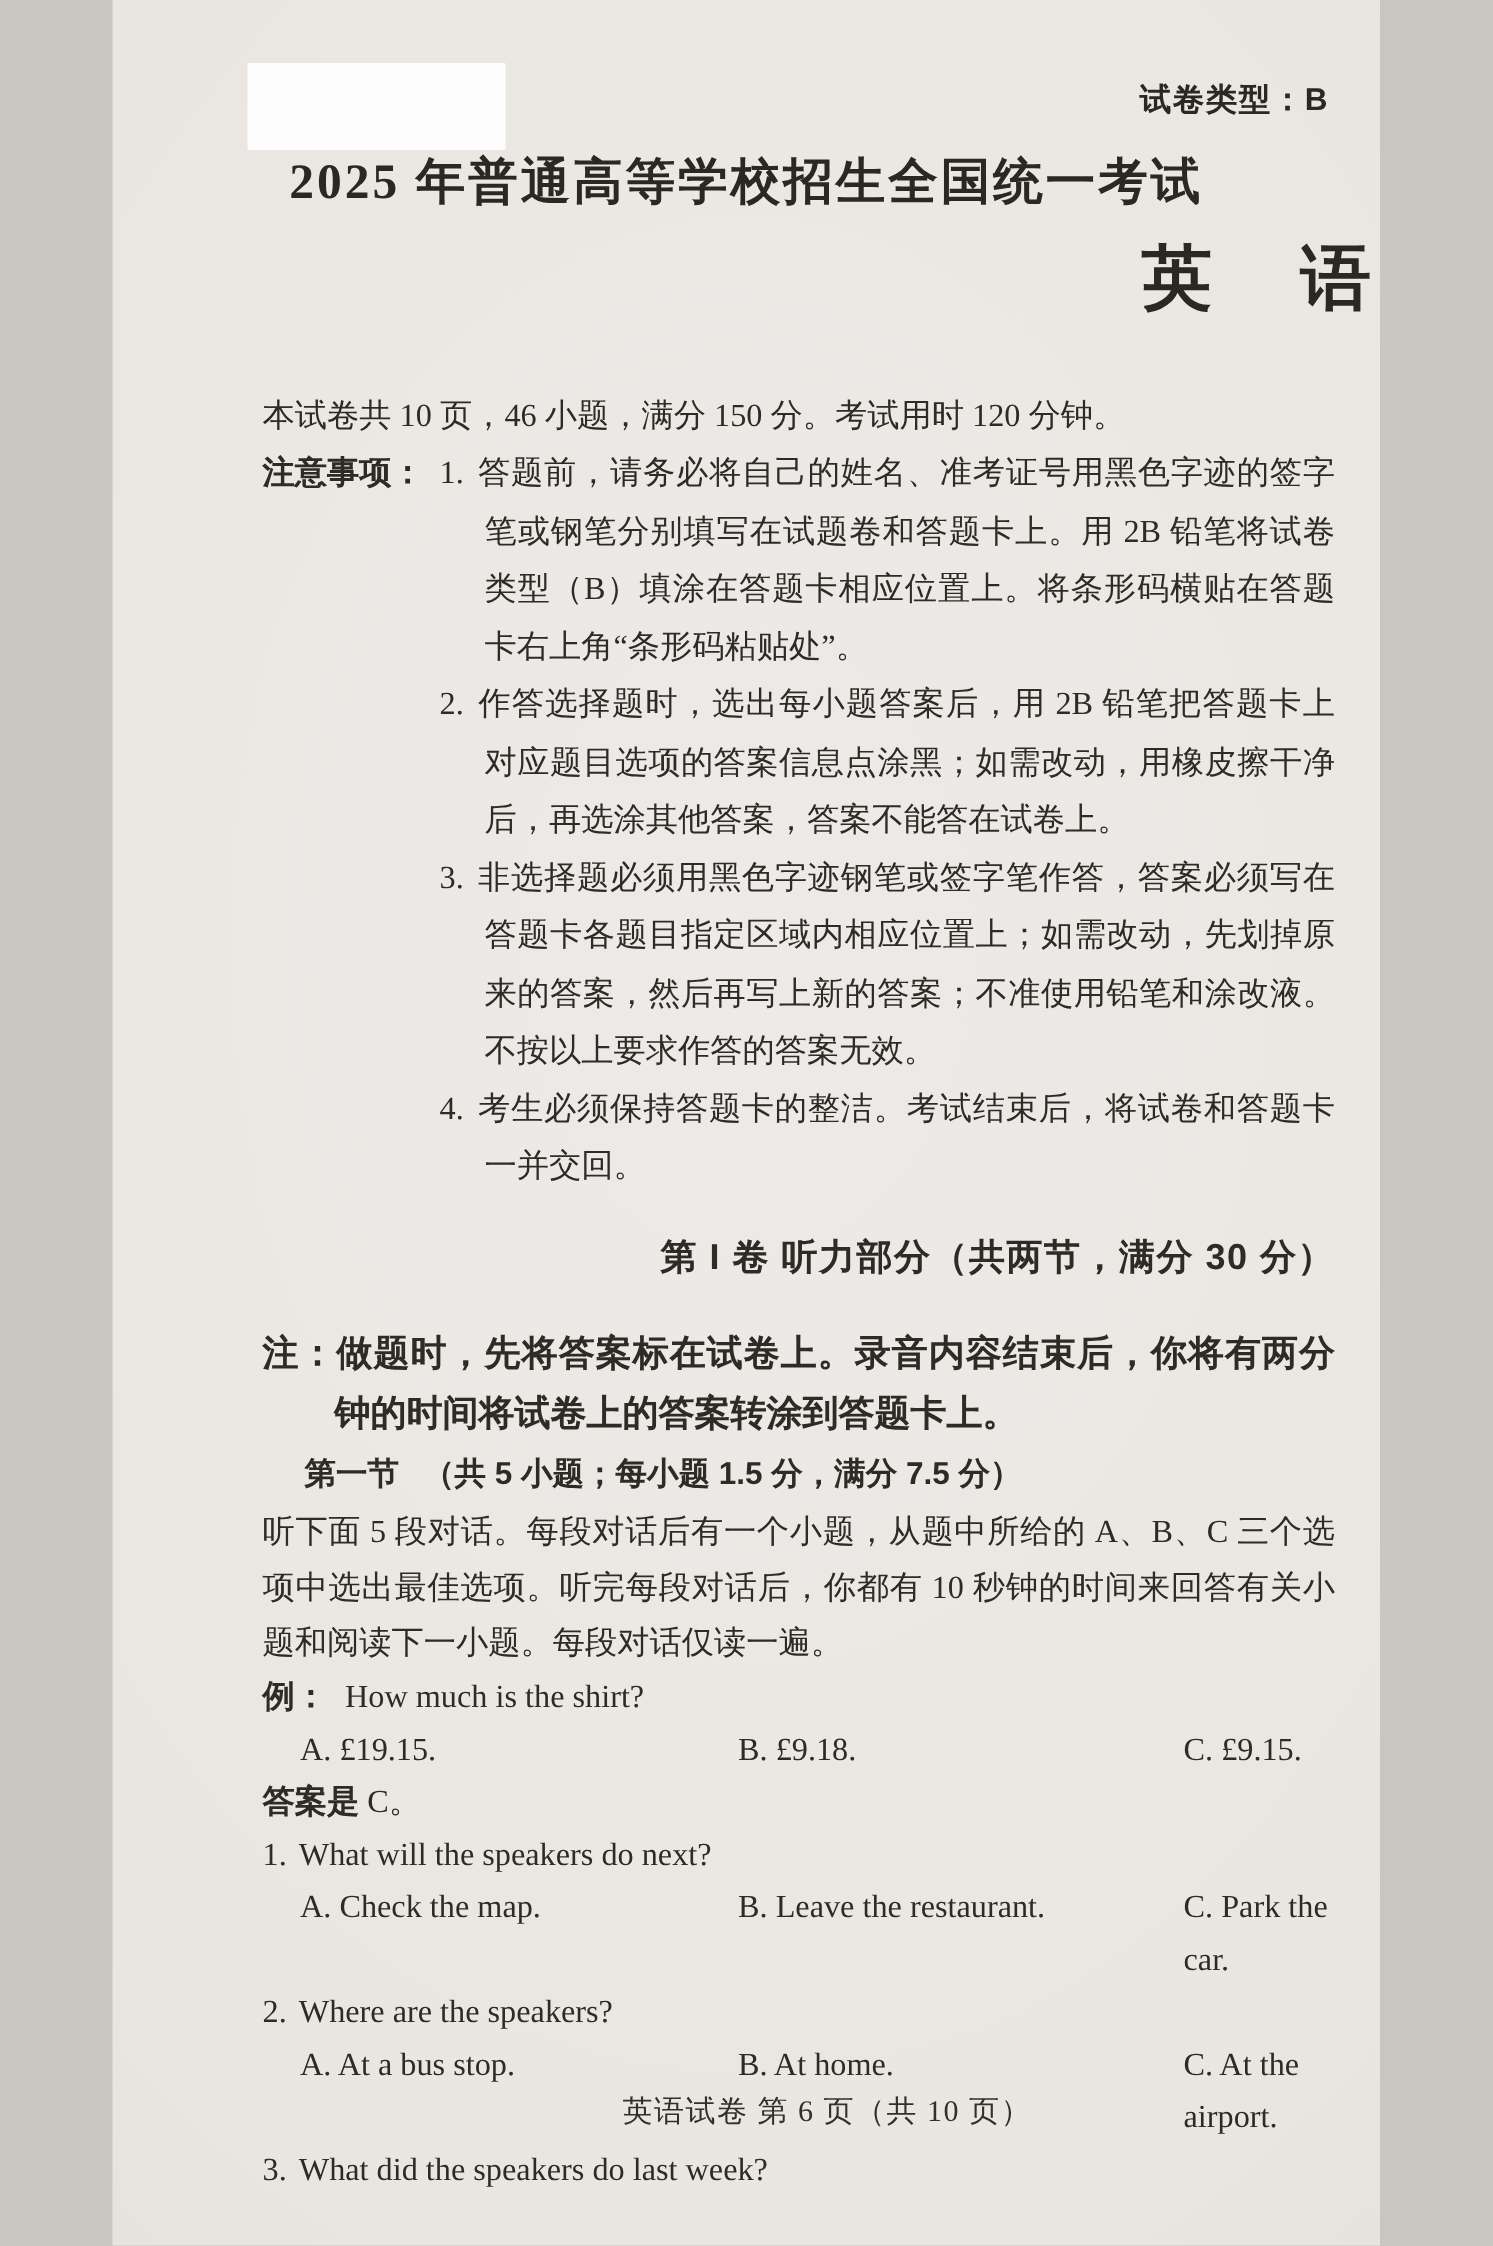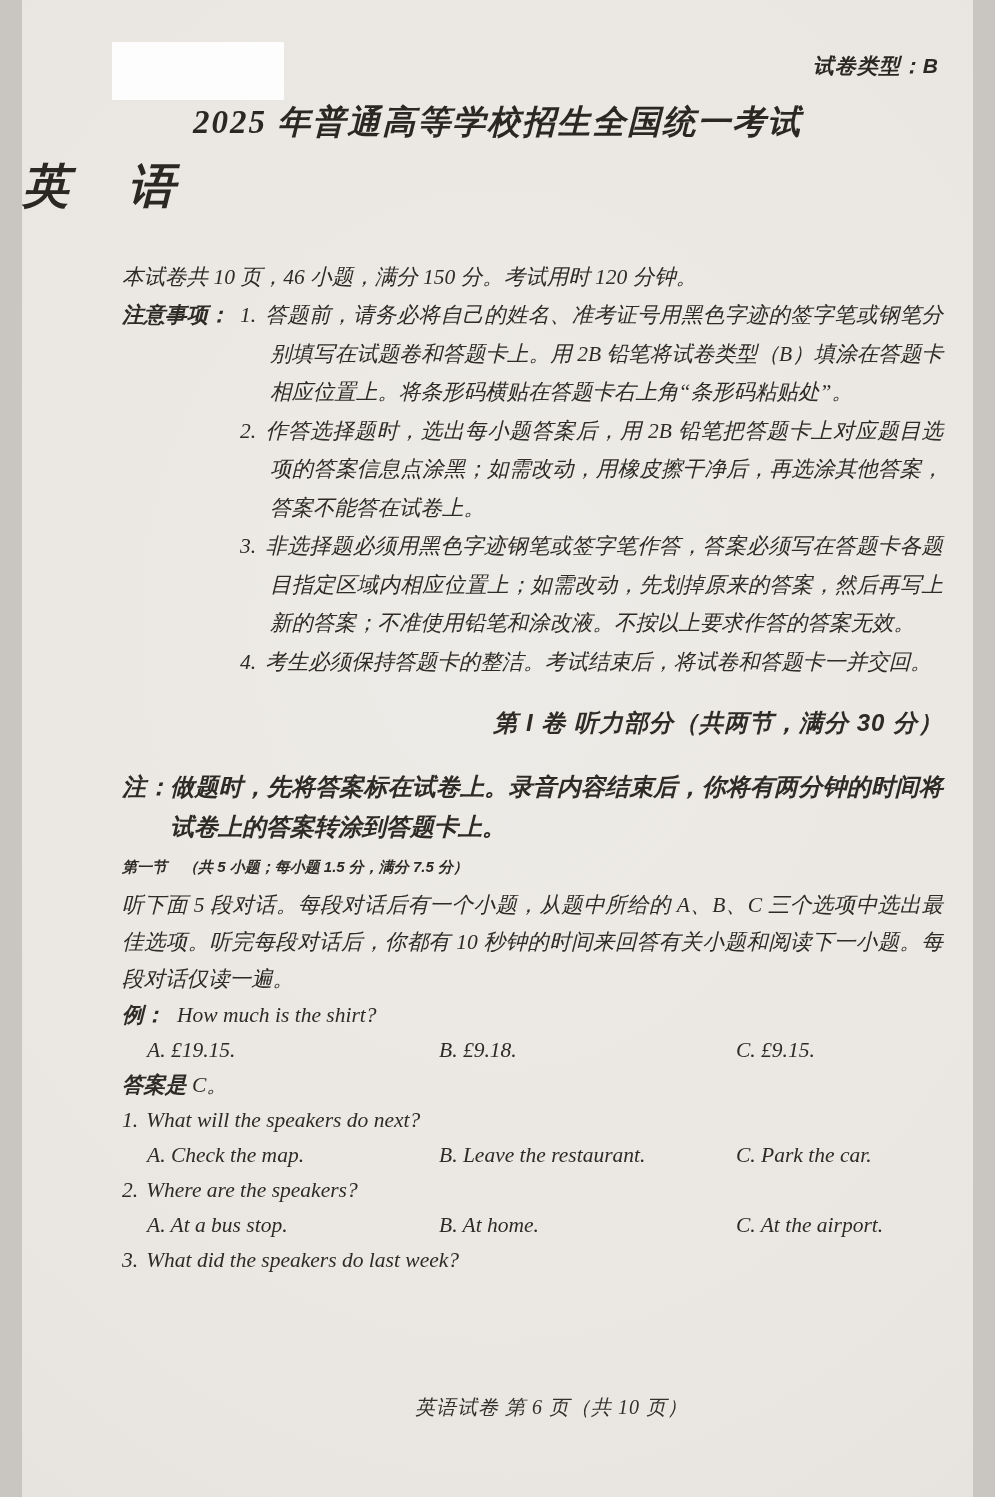--- a/index.html
+++ b/index.html
@@ -1,64 +1,63 @@
 <!DOCTYPE html>
 <html><head>
 <meta charset="utf-8">
 <style>
   html,body{margin:0;padding:0;}
   body{background:#c9c6c1;}
   .page{
     position:relative;
-    width:951px;height:1497px;
+    width:845px;height:1497px;
     margin:0 auto;
     background:
       radial-gradient(ellipse 140% 110% at 50% 42%, #edebe7 0%, #e9e6e2 55%, #dfdcd7 88%, #d6d3ce 100%);
     color:#2e2b27;
     font-family:"Liberation Serif","DejaVu Serif",serif;
     overflow:hidden;
-    font-style:italic;
   }
   .hei{font-family:"Liberation Sans","DejaVu Sans",sans-serif;font-weight:700;}
   .redaction{
     position:absolute;left:90px;top:42px;width:172px;height:58px;
     background:#fdfdfd;border-radius:1px;
   }
   .paper-type{
     position:absolute;top:52px;right:34px;
     font-size:21px;letter-spacing:1px;color:#2b2824;
   }
   .title1{
     margin:0;padding-top:100px;text-align:center;
     font-size:33px;font-weight:700;letter-spacing:2px;line-height:44px;color:#2b2824;
   }
   .title2{
-    margin:12px 0 0;text-align:left;
-    font-size:47px;font-weight:700;letter-spacing:6px;line-height:60px;color:#2b2824;
+    margin:12px 0 0;text-align:right;
+    font-size:47px;font-weight:700;letter-spacing:6px;line-height:60px;color:#2b2824;padding-left:40px;
   }
   .content{
     margin:42px 30px 0 100px;
     font-size:21.5px;
   }
   .info{margin:0;line-height:38px;}
   .notice{display:flex;line-height:38.5px;}
   .notice-label{flex:0 0 118px;font-size:21.5px;}
   .notice-items{flex:1;}
   .notice-item{padding-left:30px;text-indent:-30px;text-align:justify;}
   .notice-item .num{margin-right:9px;}
   .section-heading{
     margin:24px 0 0;text-align:right;
     font-size:24px;line-height:36px;letter-spacing:1px;
   }
   .note{
     margin-top:26px;line-height:40px;
     padding-left:48px;text-indent:-48px;text-align:justify;
     font-size:24px;
   }
-  .part-line{line-height:40px;font-size:15px;}
+  .part-line{line-height:40px;font-size:21px;margin-left:28px;}
   .part-info{margin-left:16px;}
   .desc{margin:0;line-height:37px;text-align:justify;}
   .qa{line-height:35px;}
   .qa .row3{
     display:grid;grid-template-columns:292px 297px 1fr;
     padding-left:25px;
   }
   .qa .stack{padding-left:25px;}
   .q-num{margin-right:8px;}
   .ex-label{margin-right:12px;}

